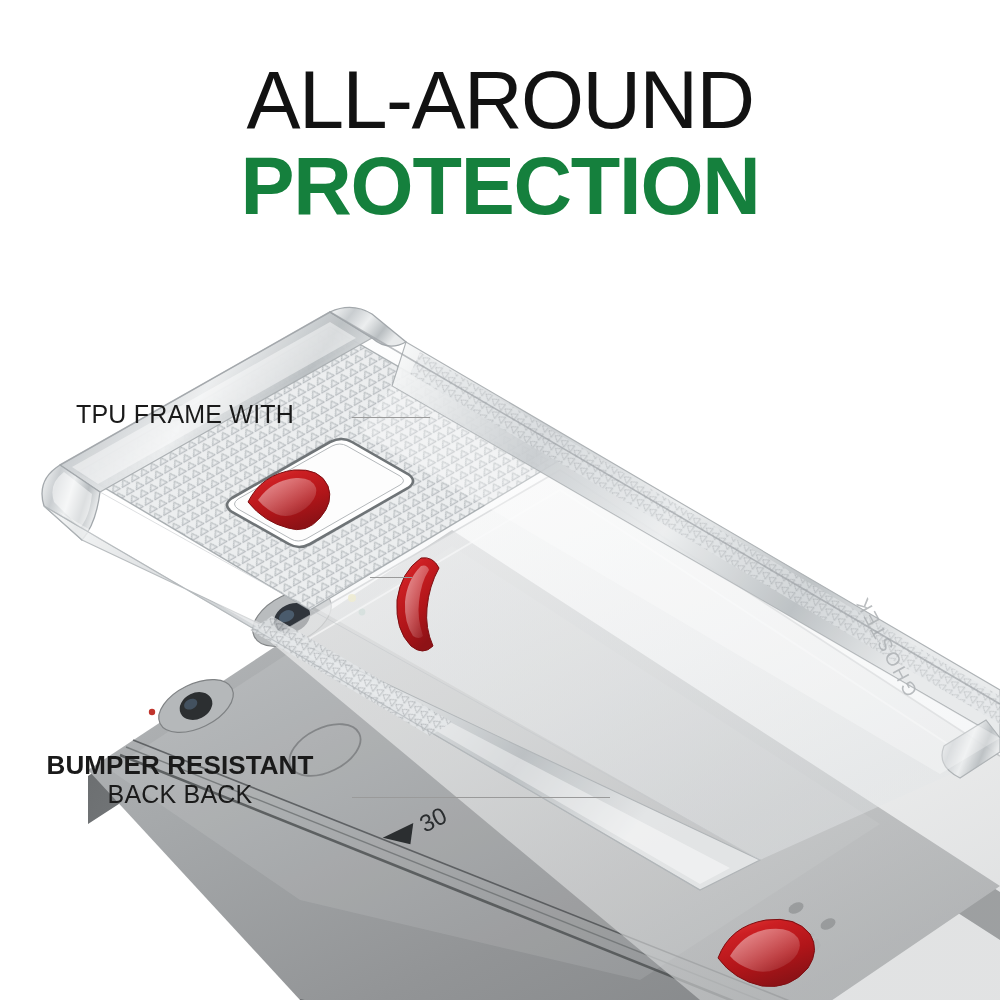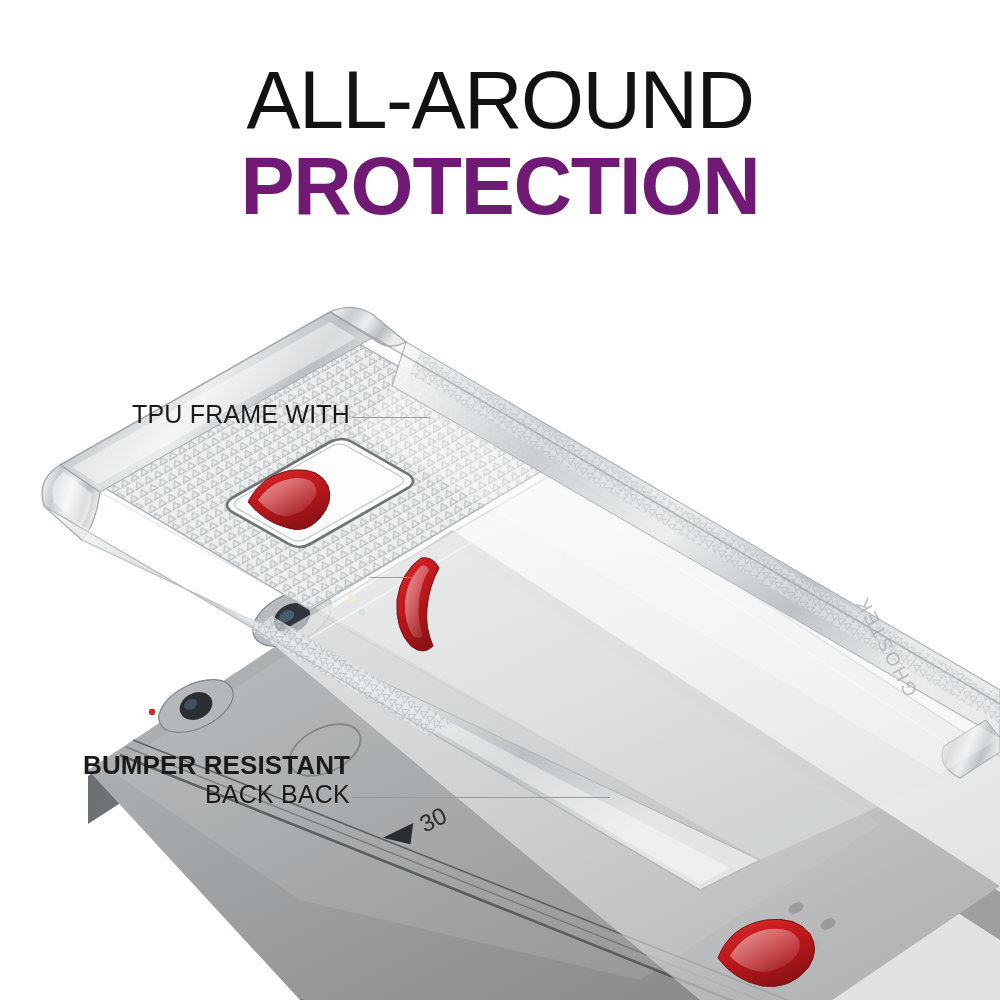--- a/index.html
+++ b/index.html
@@ -37,29 +37,29 @@
     letter-spacing: -1.5px;
     color: #121212;
     white-space: nowrap;
   }
   .heading-line2 {
     font-family: "Liberation Sans", sans-serif;
     font-weight: 700;
     font-size: 81px;
     line-height: 1.0;
     letter-spacing: -1.2px;
-    color: #701a75;
+    color: #15803d;
     white-space: nowrap;
     margin-top: 6px;
   }
 
   
   .callout {
     position: absolute;
-    text-align: right;
+    text-align: center;
     line-height: 1.16;
     color: #1a1a1a;
   }
   .callout .ln {
     display: block;
     white-space: nowrap;
   }
   .ln.reg {
     font-weight: 400;
     font-size: 25px;

